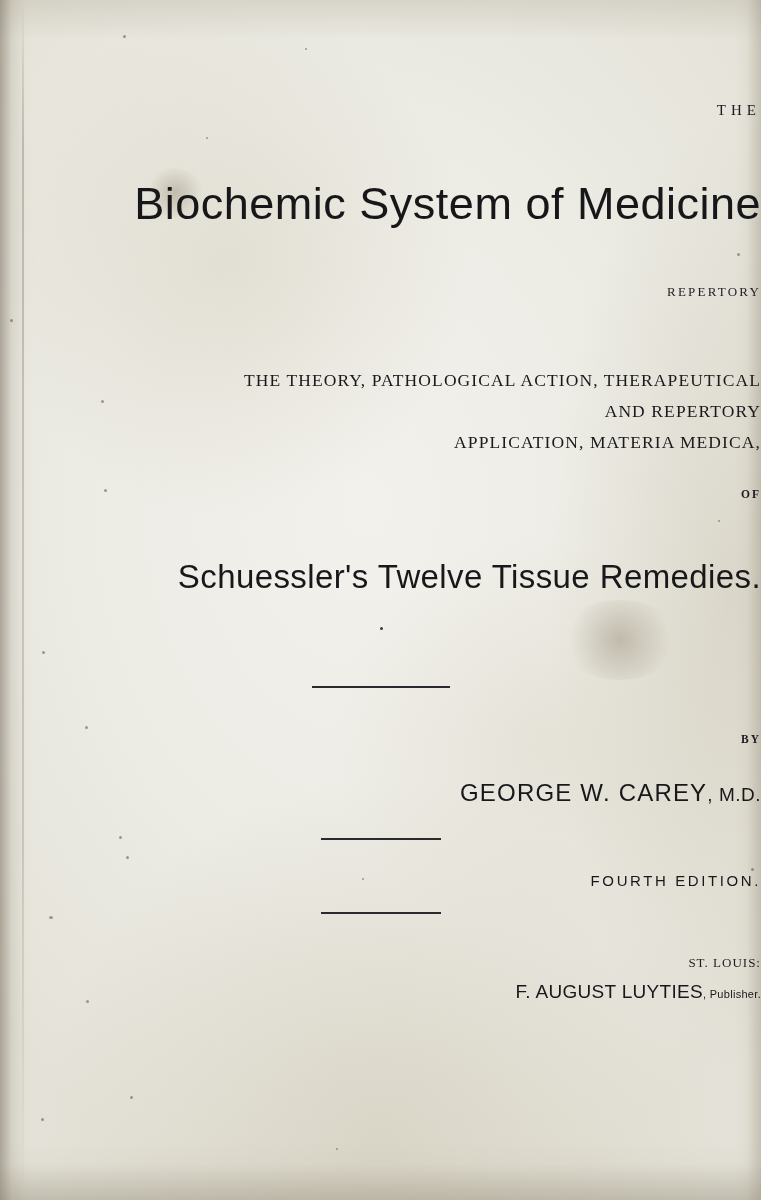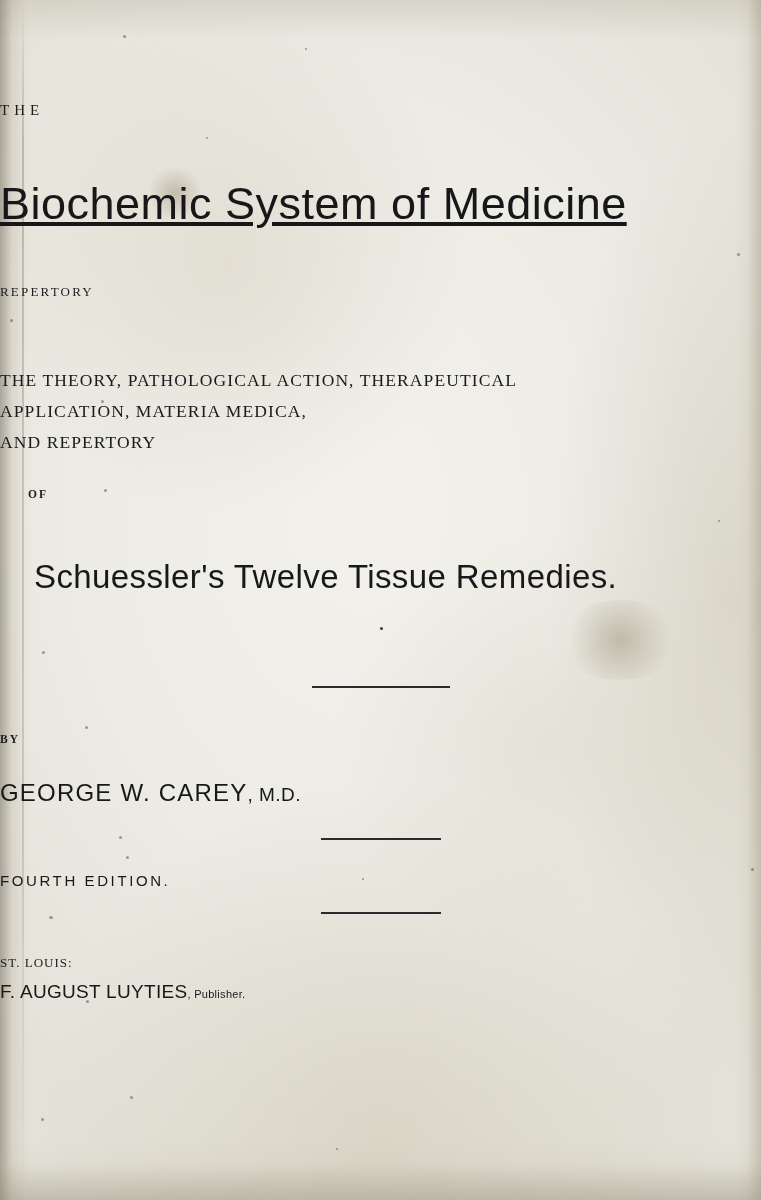--- a/index.html
+++ b/index.html
@@ -58,42 +58,41 @@
   .edge-top {
     position: absolute;
     left: 0; top: 0;
     width: 100%; height: 40px;
     background: linear-gradient(to bottom, rgba(170,163,144,0.28) 0%, rgba(255,255,255,0) 100%);
   }
 
   .content {
     position: absolute;
     inset: 0;
-    text-align: left;
+    text-align: right;
     color: #1b1b1d;
     padding-left: 48px;
   }
 
   .line-the {
     position: absolute;
     top: 102px; left: 0; right: 0;
     font-size: 15px;
     letter-spacing: 5px;
     font-family: "Liberation Serif", serif;
     color: #1d1d20;
   }
   .title-main {
     position: absolute;
     top: 178px; left: 0; right: 0;
     font-size: 45px;
     font-family: "Liberation Sans", sans-serif;
     font-weight: 400;
     letter-spacing: 0.5px;
     color: #17171a;
-    text-decoration: underline;
   }
   .label-comprising {
     position: absolute;
     top: 284px; left: 0; right: 0;
     font-size: 13px;
     letter-spacing: 2.2px;
     color: #1d1d20;
     font-family: "Liberation Serif", serif;
   }
   .subtitle {
@@ -248,22 +247,22 @@
   <div class="content">
 
     <div class="line-the">THE</div>
 
     <div class="title-main">Biochemic System of Medicine</div>
 
     <div class="label-comprising">REPERTORY</div>
 
     <div class="subtitle">
       <div>THE THEORY, PATHOLOGICAL ACTION, THERAPEUTICAL</div>
+      <div>AND REPERTORY</div>
       <div>APPLICATION, MATERIA MEDICA,</div>
-      <div>AND REPERTORY</div>
     </div>
 
     <div class="label-of">OF</div>
 
     <div class="title-work">Schuessler's Twelve Tissue Remedies.</div>
 
     <div class="dot-mark"></div>
 
     <div class="rule rule-1"></div>
 

